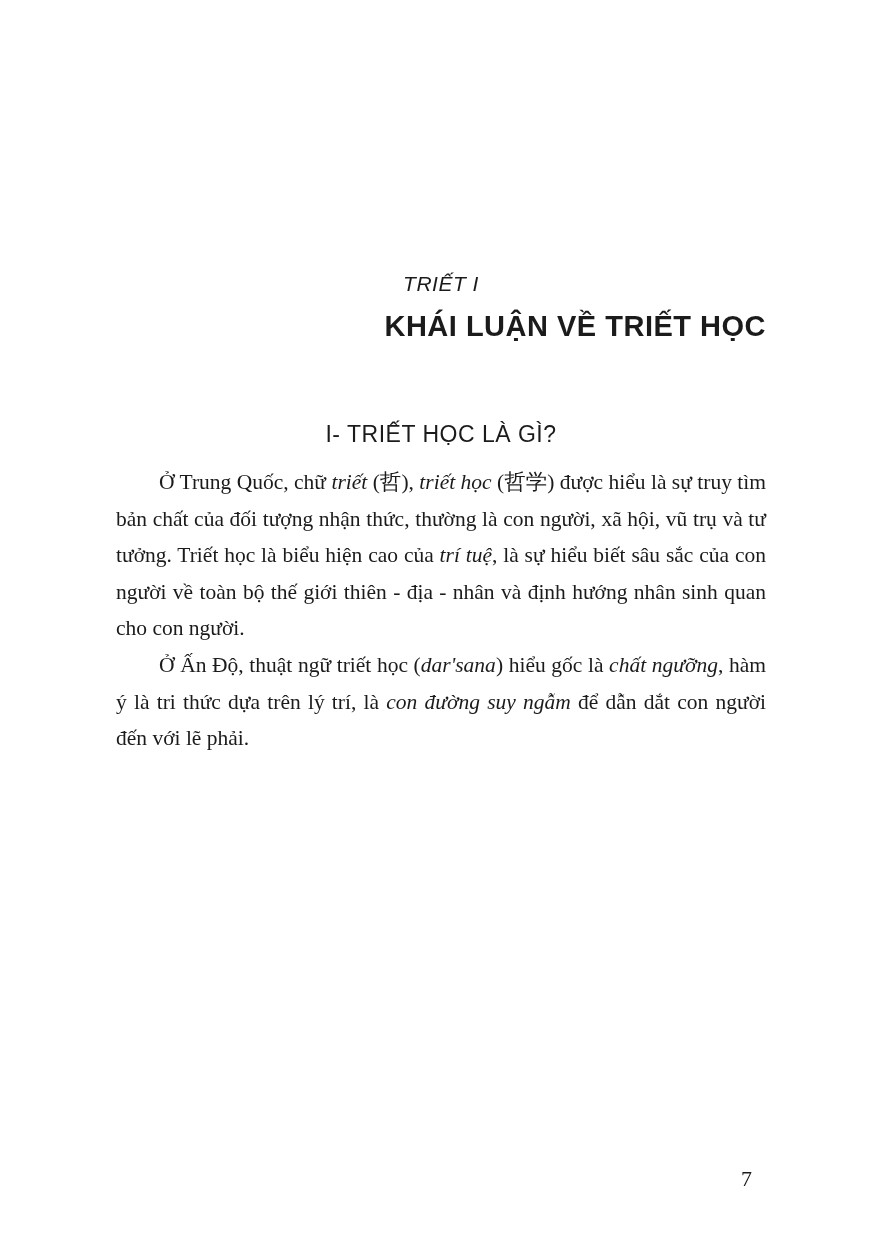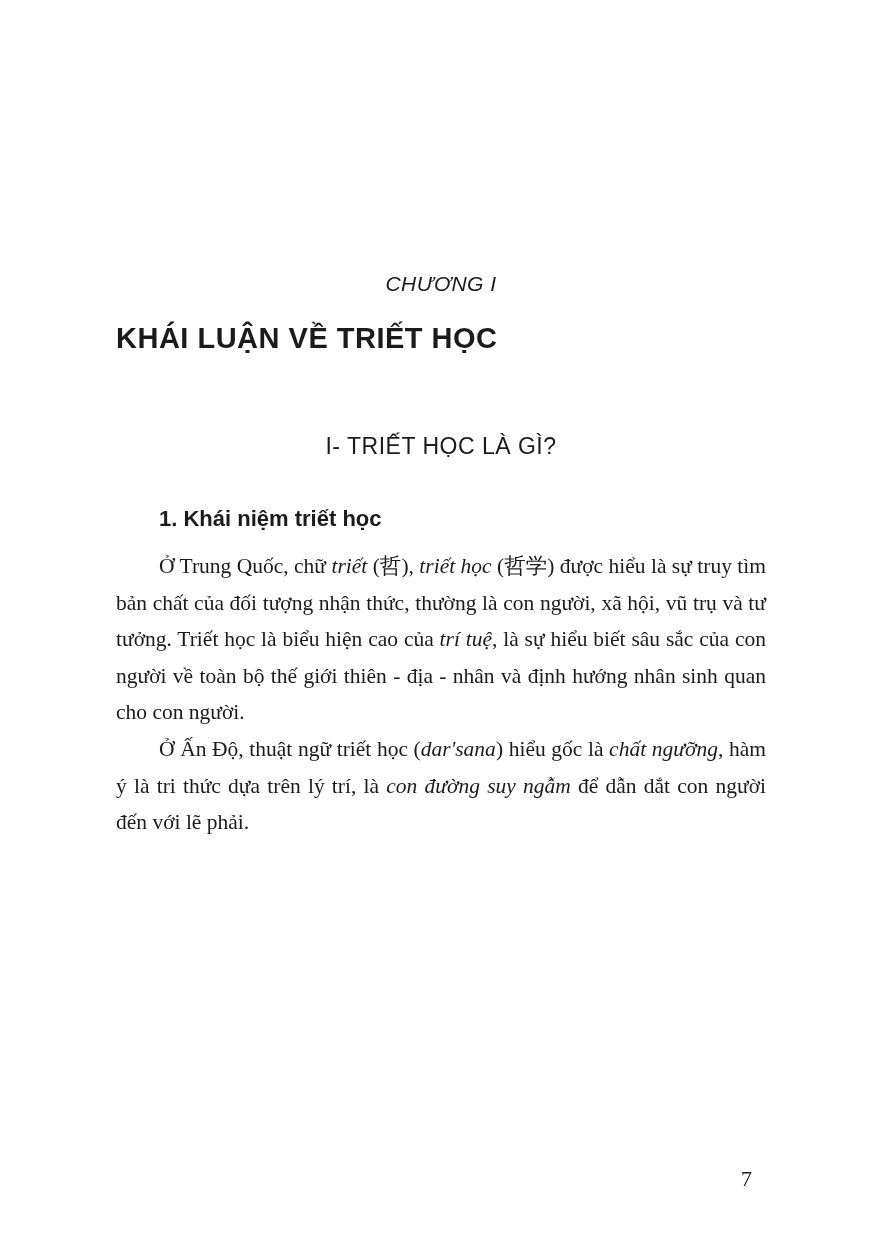--- a/index.html
+++ b/index.html
@@ -24,22 +24,22 @@
   }
   .chapter-label {
     margin-top: 272px;
     text-align: center;
     font-family: "Liberation Sans", sans-serif;
     font-style: italic;
     font-size: 21px;
     letter-spacing: 0.5px;
   }
   .chapter-title {
-    margin: 26px 0 0 0;
-    text-align: left;
+    margin: 14px 0 0 0;
+    text-align: right;
     font-family: "Liberation Sans", sans-serif;
     font-weight: bold;
     font-size: 29px;
     letter-spacing: 0.5px;
   }
   .section-heading {
     margin: 78px 0 12px 0;
     text-align: center;
     font-family: "Liberation Sans", sans-serif;
     font-weight: normal;
@@ -76,23 +76,22 @@
     font-family: "Liberation Serif", serif;
     font-size: 22px;
     color: #1b1b1b;
   }
 </style>
 </head>
 <body>
 
 <div class="page">
   <div class="content">
-    <div class="chapter-label">CHƯƠNG I</div>
+    <div class="chapter-label">TRIẾT I</div>
     <h1 class="chapter-title">KHÁI LUẬN VỀ TRIẾT HỌC</h1>
     <h2 class="section-heading">I- TRIẾT HỌC LÀ GÌ?</h2>
-    <h3 class="subsection-heading">1. Khái niệm triết học</h3>
     <div class="body-text" id="paragraphs">
         <p><span>Ở Trung Quốc, chữ </span><em>triết</em><span> (哲), </span><em>triết học</em><span> (哲学) được hiểu là sự truy tìm bản chất của đối tượng nhận thức, thường là con người, xã hội, vũ trụ và tư tưởng. Triết học là biểu hiện cao của </span><em>trí tuệ</em><span>, là sự hiểu biết sâu sắc của con người về toàn bộ thế giới thiên - địa - nhân và định hướng nhân sinh quan cho con người.</span></p>
         <p><span>Ở Ấn Độ, thuật ngữ triết học (</span><em>dar'sana</em><span>) hiểu gốc là </span><em>chất ngưỡng</em><span>, hàm ý là tri thức dựa trên lý trí, là </span><em>con đường suy ngẫm</em><span> để dẫn dắt con người đến với lẽ phải.</span></p>
       </div>
   </div>
   <div class="page-number">7</div>
 </div>
 
 </body></html>

